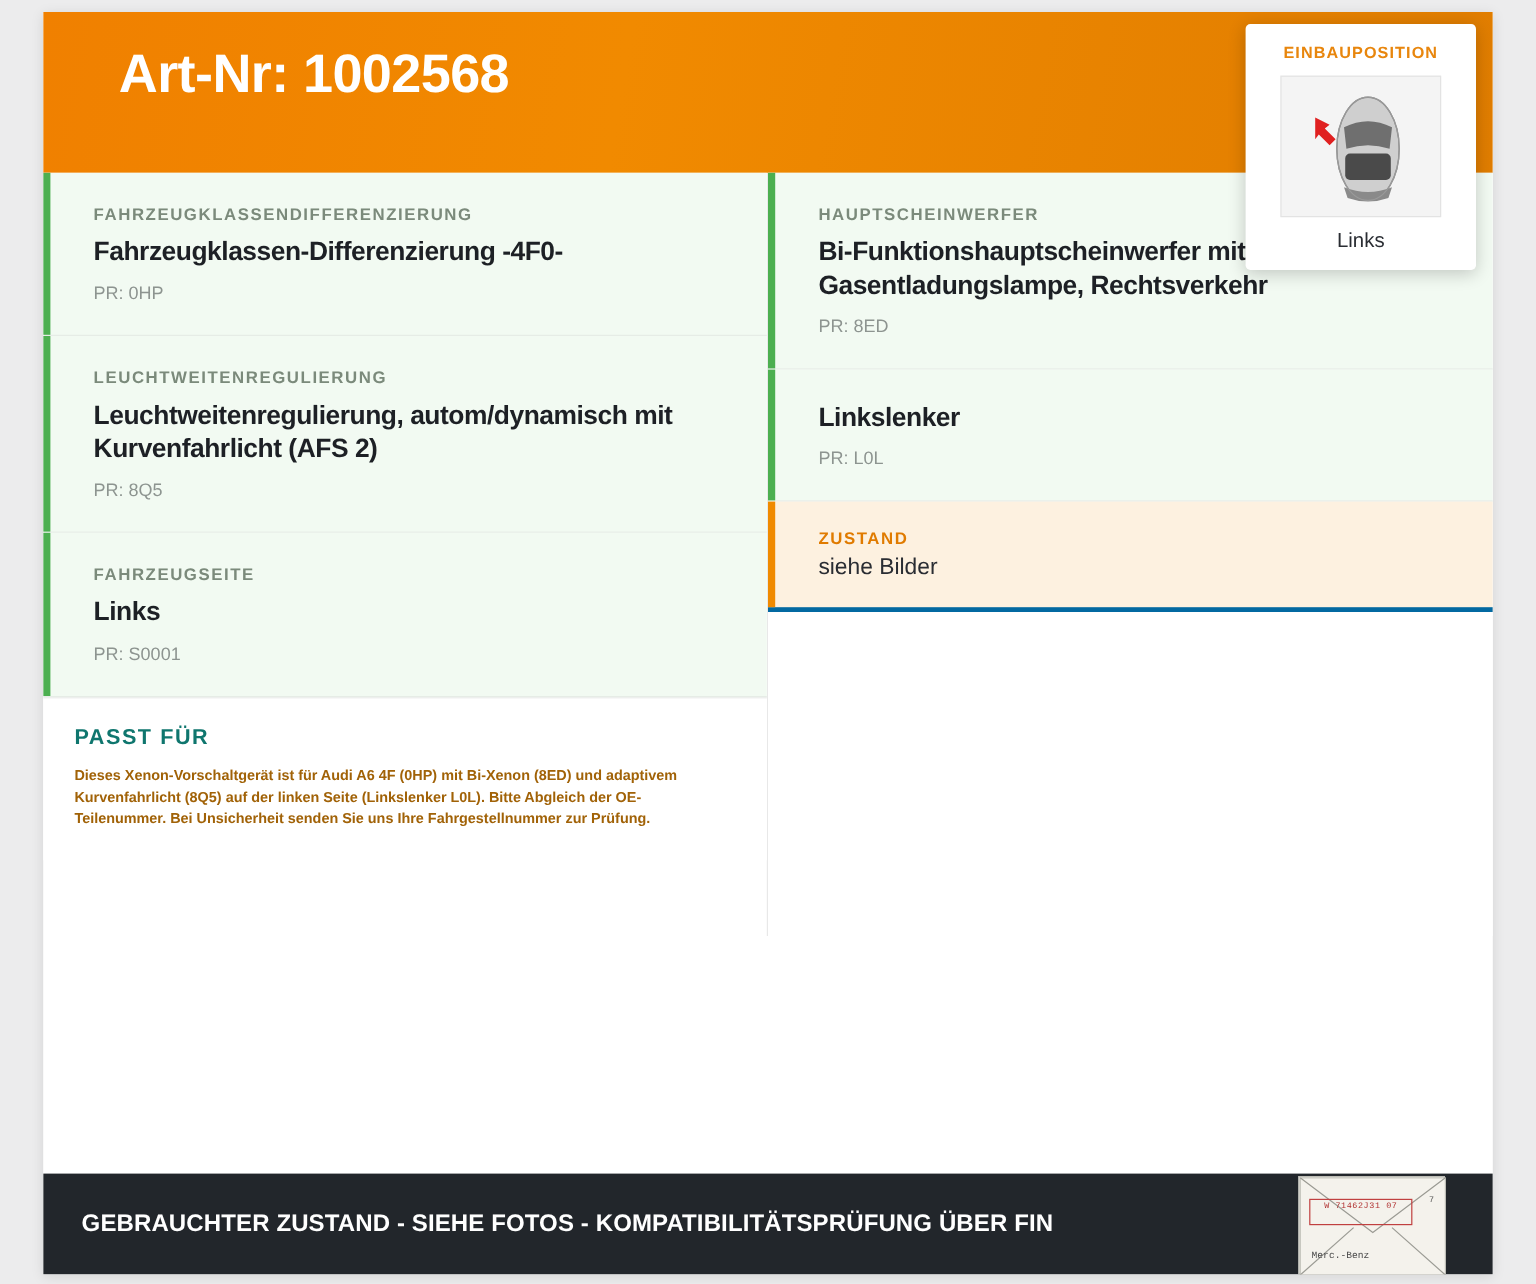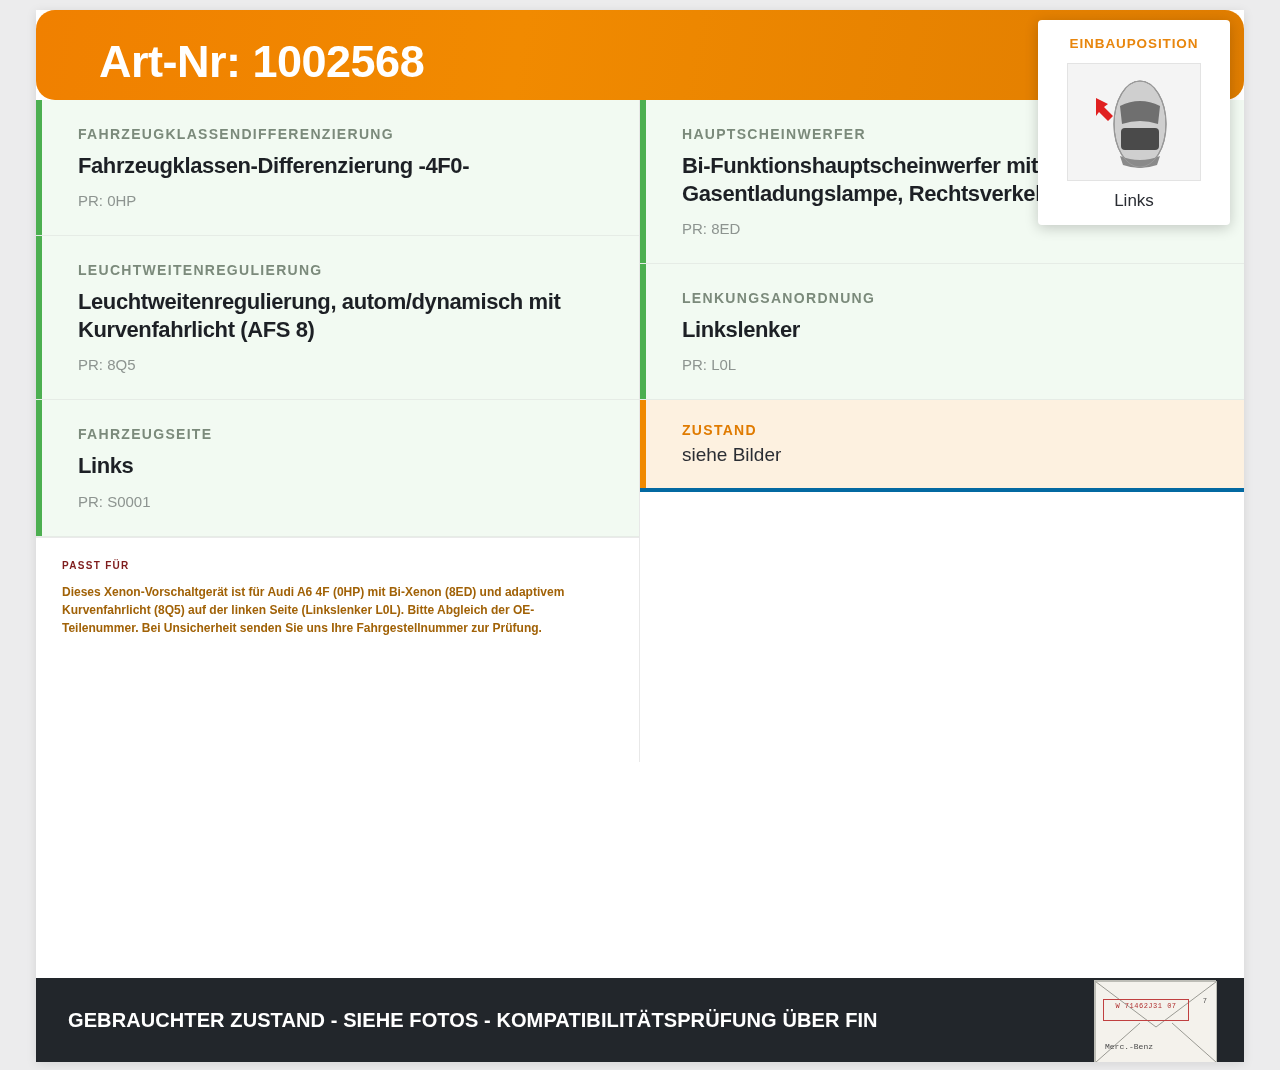--- a/index.html
+++ b/index.html
@@ -22,24 +22,23 @@
     top: 10px;
     width: 1208px;
     height: 1052px;
     background: #ffffff;
     box-shadow: 0 2px 10px rgba(0,0,0,0.10);
     overflow: hidden;
   }
 
   
   .header {
-    height: 90px;
+    height: 134px;
     background: linear-gradient(100deg, #f08000 0%, #f18a00 40%, #e07d00 100%);
     position: relative;
-    border-radius: 19px;
   }
   .header-title {
     position: absolute;
     left: 63px;
     top: 26px;
     color: #ffffff;
     font-size: 45px;
     font-weight: bold;
     letter-spacing: -0.5px;
     white-space: nowrap;
@@ -110,24 +109,24 @@
 
   .col-right .filler { background: #ffffff; height: 270px; }
 
   
   .fits {
     padding: 22px 40px 26px 26px;
     background: #ffffff;
     border-top: 1px solid #eaeaea;
   }
   .fits-label {
-    font-size: 10px;
+    font-size: 18px;
     font-weight: bold;
     letter-spacing: 1.3px;
-    color: #7f1d1d;
+    color: #0f766e;
     text-transform: uppercase;
     margin-bottom: 12px;
   }
   .fits-text {
     font-size: 12px;
     font-weight: bold;
     color: #a16207;
     line-height: 1.52;
     max-width: 560px;
   }
@@ -145,21 +144,21 @@
   }
   .footer-text {
     color: #ffffff;
     font-size: 20px;
     font-weight: bold;
     letter-spacing: 0.1px;
     margin-left: 32px;
   }
   .footer-stamp {
     position: absolute;
-    right: 28px;
+    right: 40px;
     top: 2px;
     width: 122px;
     height: 82px;
     background: #f4f2ec;
     border: 1px solid #bdbdb6;
   }
   .stamp-flap {
     position: absolute;
     left: 0; top: 0; right: 0; bottom: 0;
   }
@@ -260,21 +259,21 @@
       <div class="col col-left">
 
         <div class="spec">
           <div class="spec-label">Fahrzeugklassendifferenzierung</div>
           <div class="spec-value">Fahrzeugklassen-Differenzierung -4F0-</div>
           <div class="spec-pr">PR: 0HP</div>
         </div>
 
         <div class="spec">
           <div class="spec-label">Leuchtweitenregulierung</div>
-          <div class="spec-value">Leuchtweitenregulierung, autom/dynamisch mit Kurvenfahrlicht (AFS 8)</div>
+          <div class="spec-value">Leuchtweitenregulierung, autom/dynamisch mit Kurvenfahrlicht (AFS 2)</div>
           <div class="spec-pr">PR: 8Q5</div>
         </div>
 
         <div class="spec" style="">
           <div class="spec-label">Fahrzeugseite</div>
           <div class="spec-value">Links</div>
           <div class="spec-pr">PR: S0001</div>
         </div>
 
         <div class="fits">
@@ -286,21 +285,20 @@
 
       <div class="col col-right">
 
         <div class="spec">
           <div class="spec-label">Hauptscheinwerfer</div>
           <div class="spec-value">Bi-Funktionshauptscheinwerfer mit Gasentladungslampe, Rechtsverkehr</div>
           <div class="spec-pr">PR: 8ED</div>
         </div>
 
         <div class="spec">
-          <div class="spec-label">Lenkungsanordnung</div>
           <div class="spec-value">Linkslenker</div>
           <div class="spec-pr">PR: L0L</div>
         </div>
 
         <div class="spec-cond">
           <div class="spec-label">Zustand</div>
           <div class="cond-value">siehe Bilder</div>
         </div>
 
         <div class="filler"></div>

